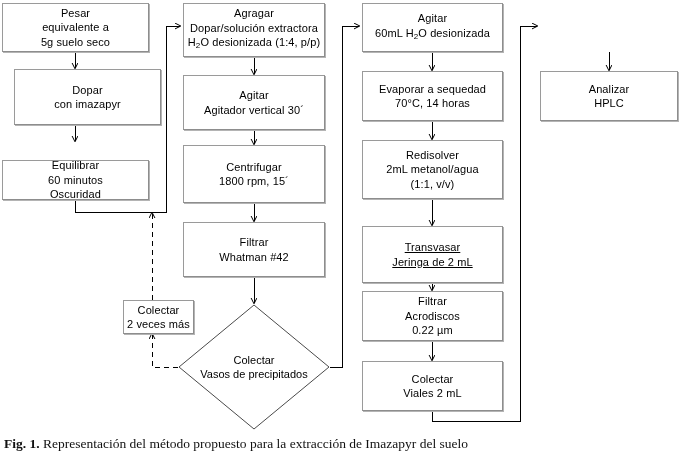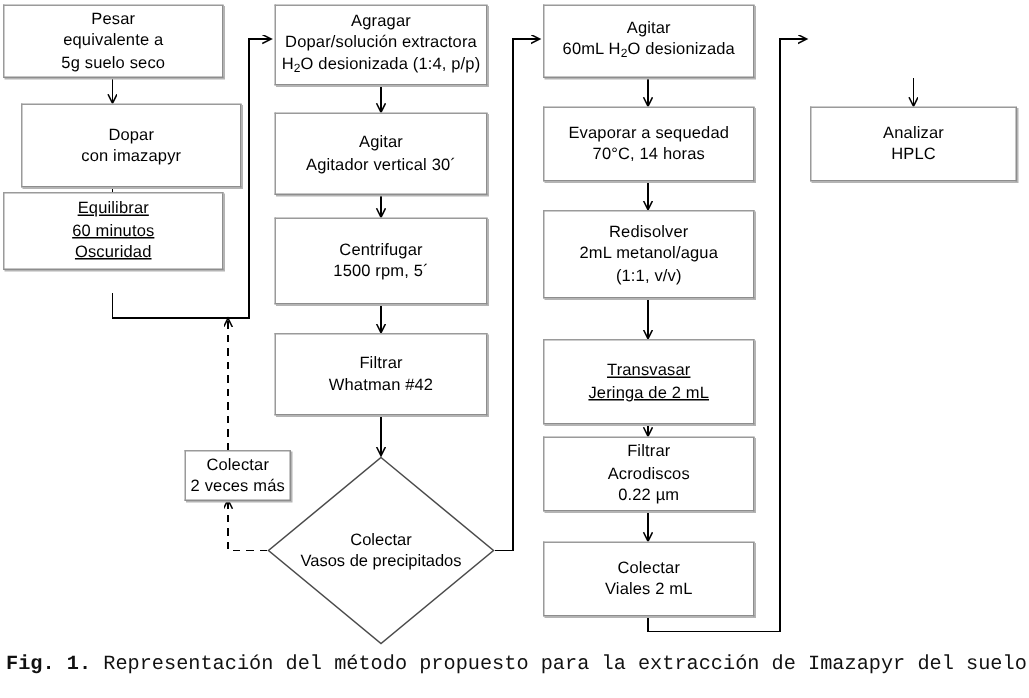--- a/index.html
+++ b/index.html
@@ -26,21 +26,21 @@
   .node sub{font-size:8px;vertical-align:-2px;}
 
   .diamond{position:absolute;}
   .diamond svg{position:absolute;left:0;top:0;}
   .diamond .dtext{position:absolute;left:0;top:0;width:100%;height:100%;
         display:flex;flex-direction:column;align-items:center;
         justify-content:center;font-size:11px;line-height:14.5px;
         text-align:center;}
 
   #caption{position:absolute;left:4px;top:436px;width:678px;
-           font-family:Liberation Mono, monospace;font-size:13.5px;
+           font-family:Liberation Serif, serif;font-size:13.5px;
            color:#111;white-space:nowrap;}
   #caption b{font-weight:bold;}
 </style>
 </head>
 <body>
 
 <div id="diagram">
 
   <svg id="wires" viewBox="0 0 686 425" xmlns="http://www.w3.org/2000/svg">
     <defs>
@@ -81,40 +81,40 @@
     <span class="ln">Pesar</span>
     <span class="ln">equivalente a</span>
     <span class="ln">5g suelo seco</span>
   </div>
 
   <div class="node" style="left:2px;top:69px;width:147px;height:56px;margin-left:12px;">
     <span class="ln">Dopar</span>
     <span class="ln">con imazapyr</span>
   </div>
 
-  <div class="node" style="left:2px;top:128px;width:147px;height:52px;text-decoration:underline;">
+  <div class="node" style="left:2px;top:160px;width:147px;height:40px;">
     <span class="ln">Equilibrar</span>
     <span class="ln">60 minutos</span>
     <span class="ln">Oscuridad</span>
   </div>
 
   <div class="node" style="left:183px;top:3px;width:142px;height:54px;">
     <span class="ln">Agragar</span>
     <span class="ln">Dopar/solución extractora</span>
     <span class="ln">H<sub>2</sub>O desionizada (1:4, p/p)</span>
   </div>
 
   <div class="node" style="left:183px;top:75px;width:142px;height:55px;">
     <span class="ln">Agitar</span>
     <span class="ln">Agitador vertical 30´</span>
   </div>
 
   <div class="node" style="left:183px;top:145px;width:142px;height:58px;">
     <span class="ln">Centrifugar</span>
-    <span class="ln">1500 rpm, 5´</span>
+    <span class="ln">1800 rpm, 15´</span>
   </div>
 
   <div class="node" style="left:183px;top:222px;width:142px;height:55px;">
     <span class="ln">Filtrar</span>
     <span class="ln">Whatman #42</span>
   </div>
 
   <div class="diamond" style="left:178px;top:304px;width:152px;height:126px;">
     <svg width="152" height="126" viewBox="0 0 152 126" xmlns="http://www.w3.org/2000/svg">
       <polygon points="76,1 151,63 76,125 1,63" fill="#ffffff" stroke="#4a4a4a" stroke-width="1"></polygon>

